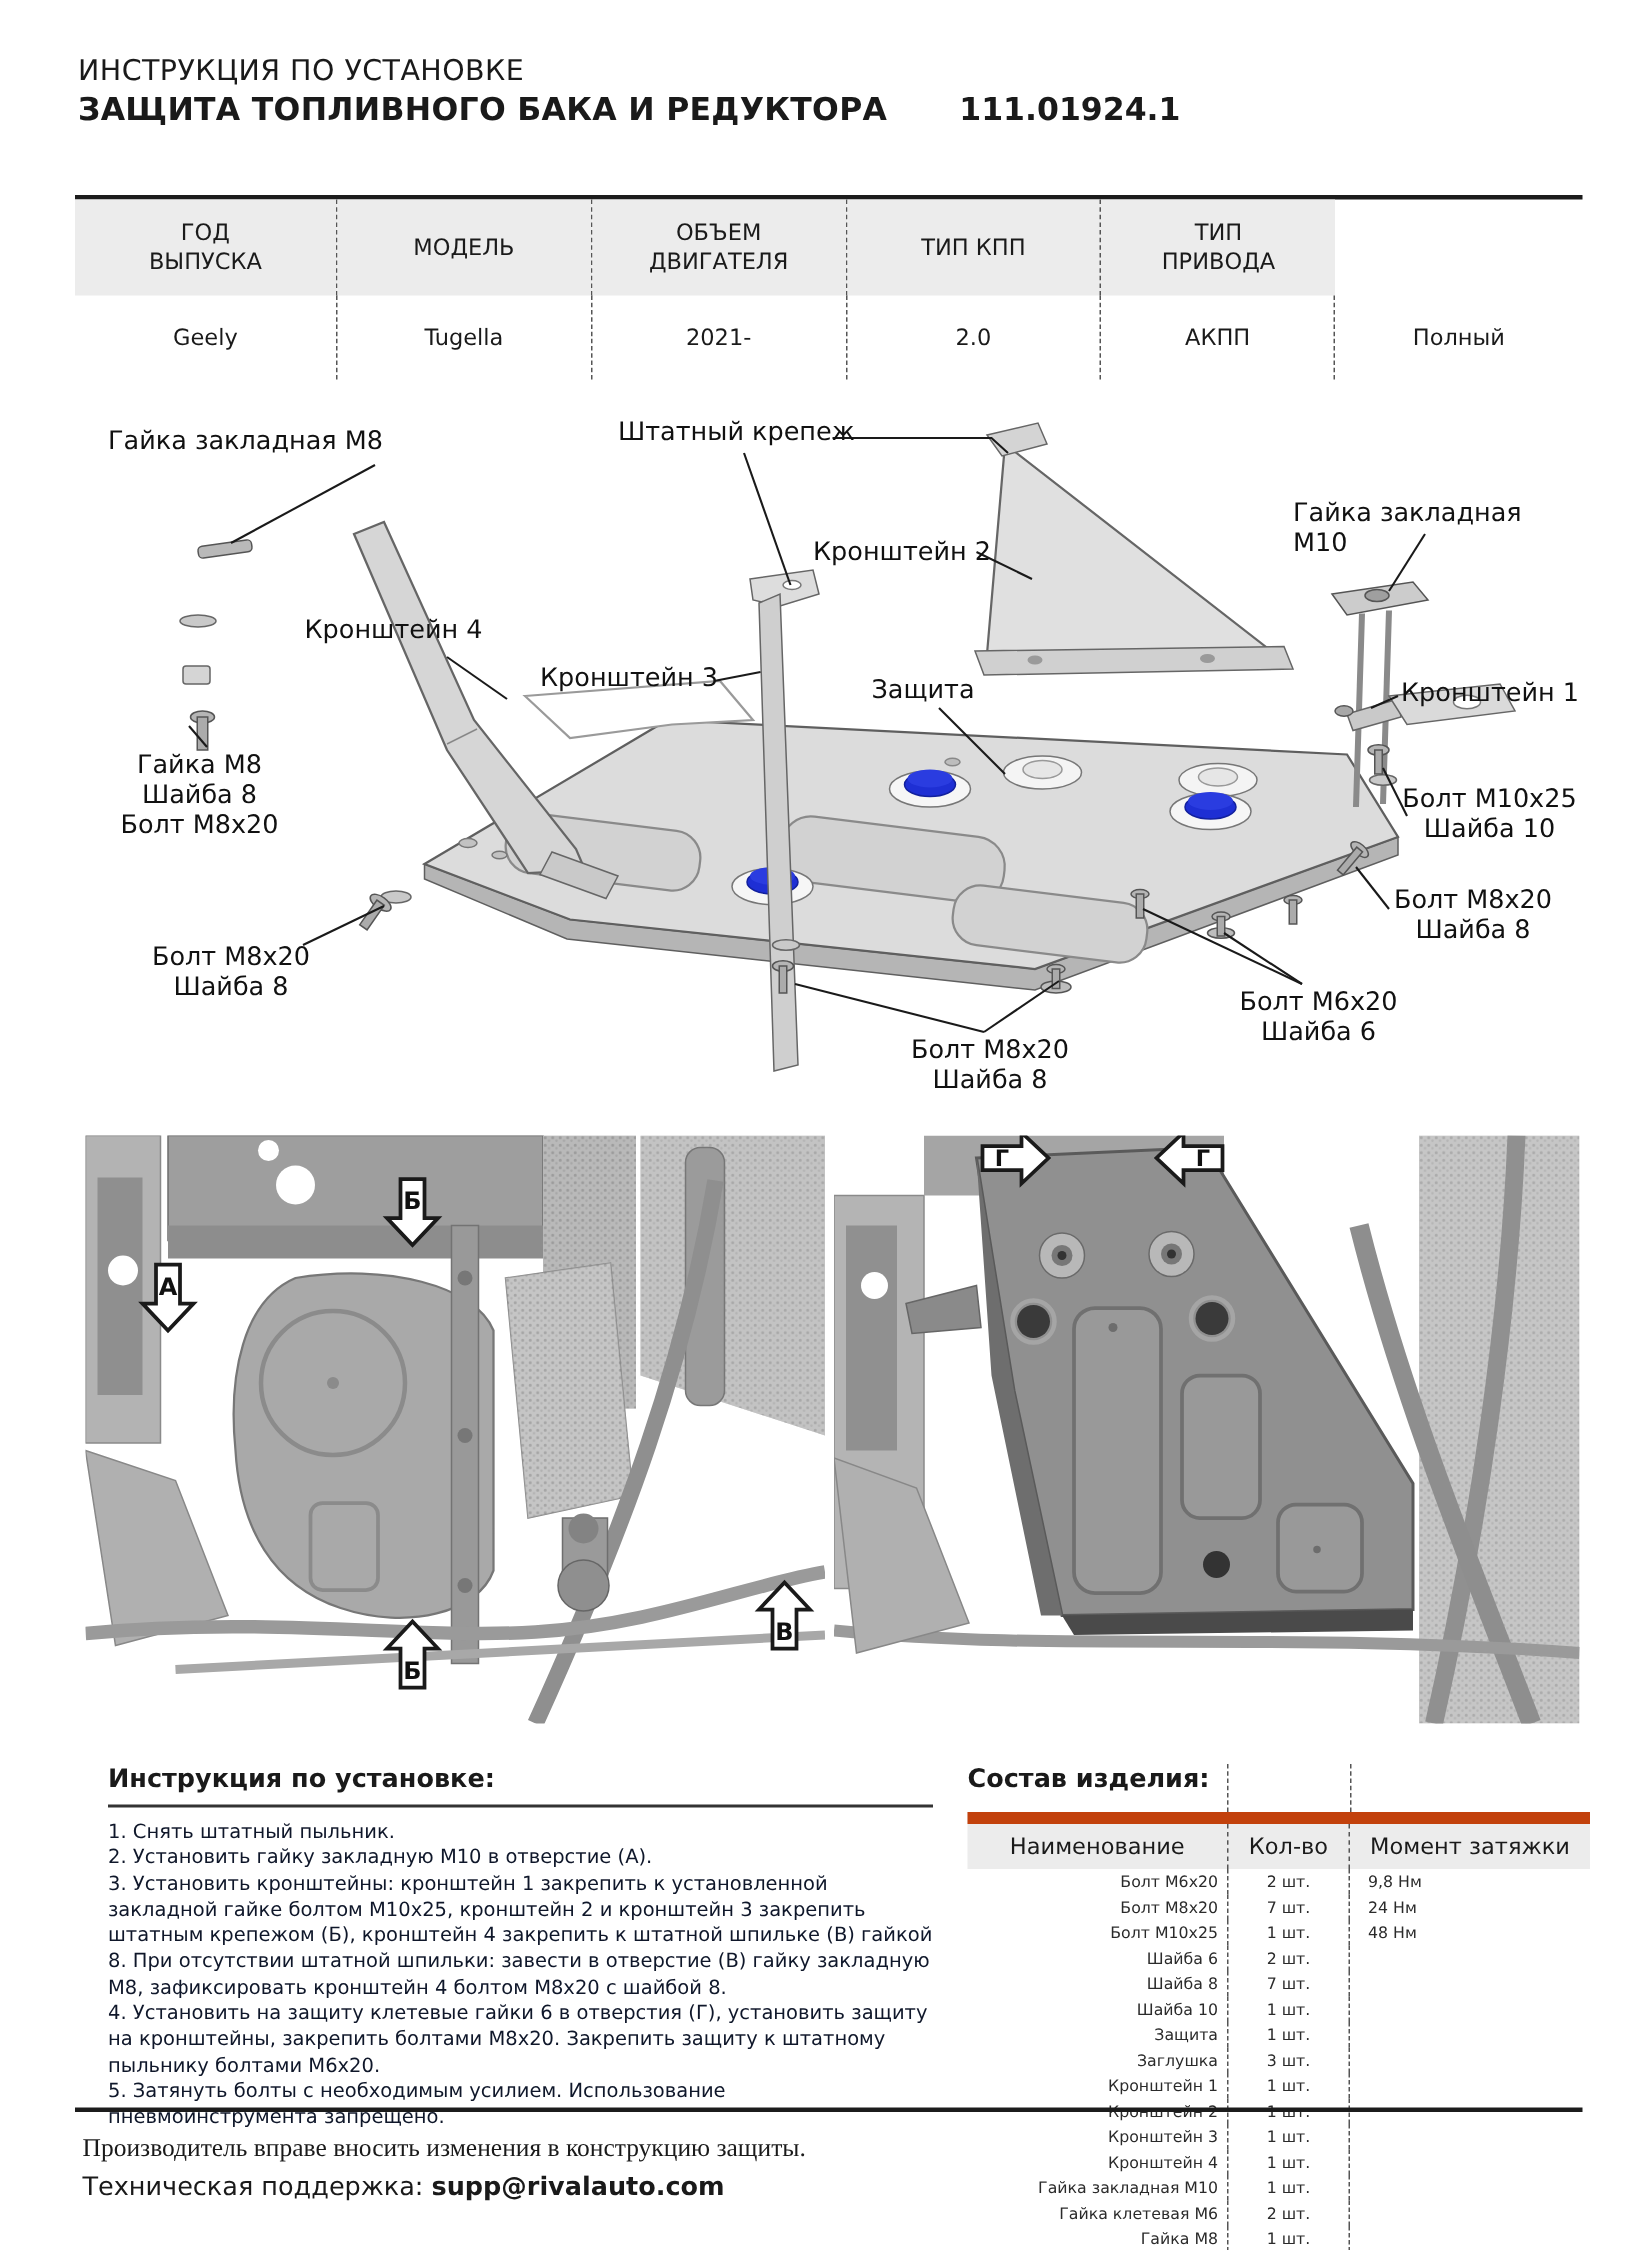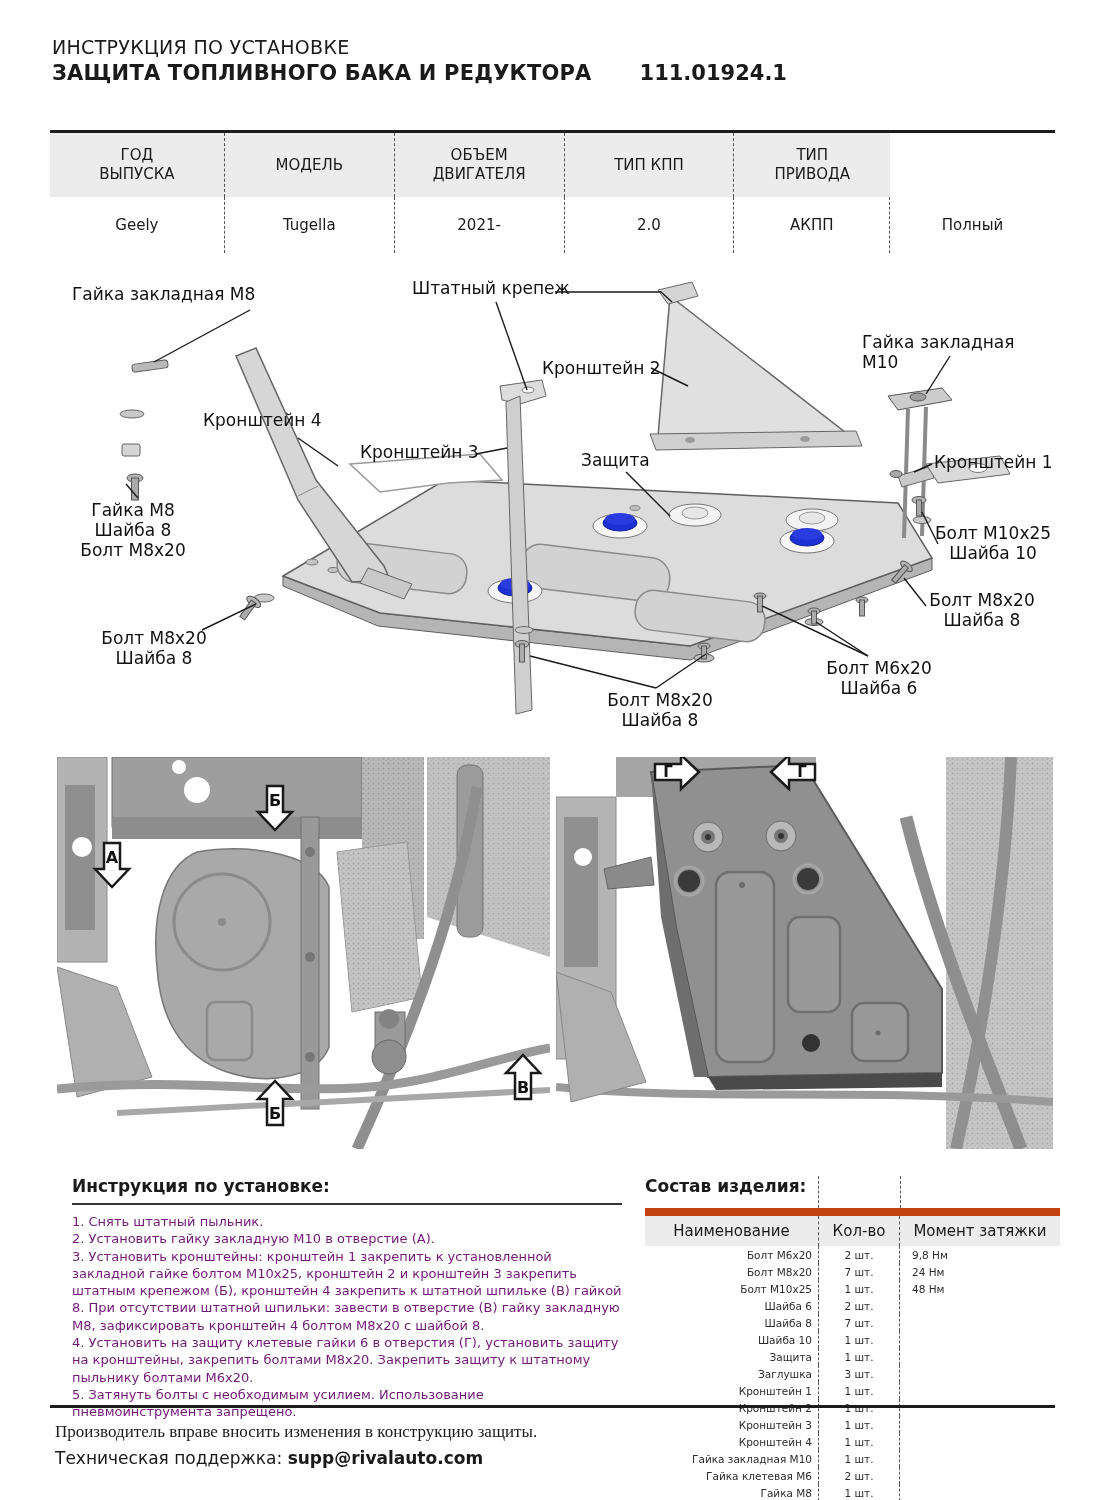--- a/index.html
+++ b/index.html
@@ -24,21 +24,21 @@
   .diagram svg{position:absolute;left:0;top:0;}
   .dlabel{position:absolute;font-size:17px;line-height:1.18;white-space:pre-line;color:#111;}
   .dlabel.ctr{text-align:center;}
   
   .photoL{position:absolute;left:57px;top:757px;}
   .photoR{position:absolute;left:556px;top:757px;}
   
   .instr{position:absolute;left:72px;top:1176px;width:550px;}
   .instr-title{font-size:17px;font-weight:bold;}
   .instr-rule{height:2px;background:#333;margin:7px 0 8px 0;}
-  .step{font-size:13px;line-height:1.33;color:#701a75;}
+  .step{font-size:13px;line-height:1.33;color:#0f172a;}
   
   .parts{position:absolute;left:645px;top:1176px;width:415px;}
   .pgrid{display:grid;grid-template-columns:173px 82px 160px;}
   .ptitle-row{height:32px;}
   .ptitle{font-size:17px;font-weight:bold;display:flex;align-items:flex-start;}
   .pstub{border-left:1px dashed #555;}
   .phead{background:#ececec;border-top:8px solid #c2410c;}
   .phead .pcell{font-size:15px;height:30px;display:flex;align-items:center;justify-content:center;}
   .pcell.mid{border-left:1px dashed #555;border-right:1px dashed #555;}
   .prow .pcell{font-size:10.5px;height:17px;display:flex;align-items:center;color:#2b2b2b;}

